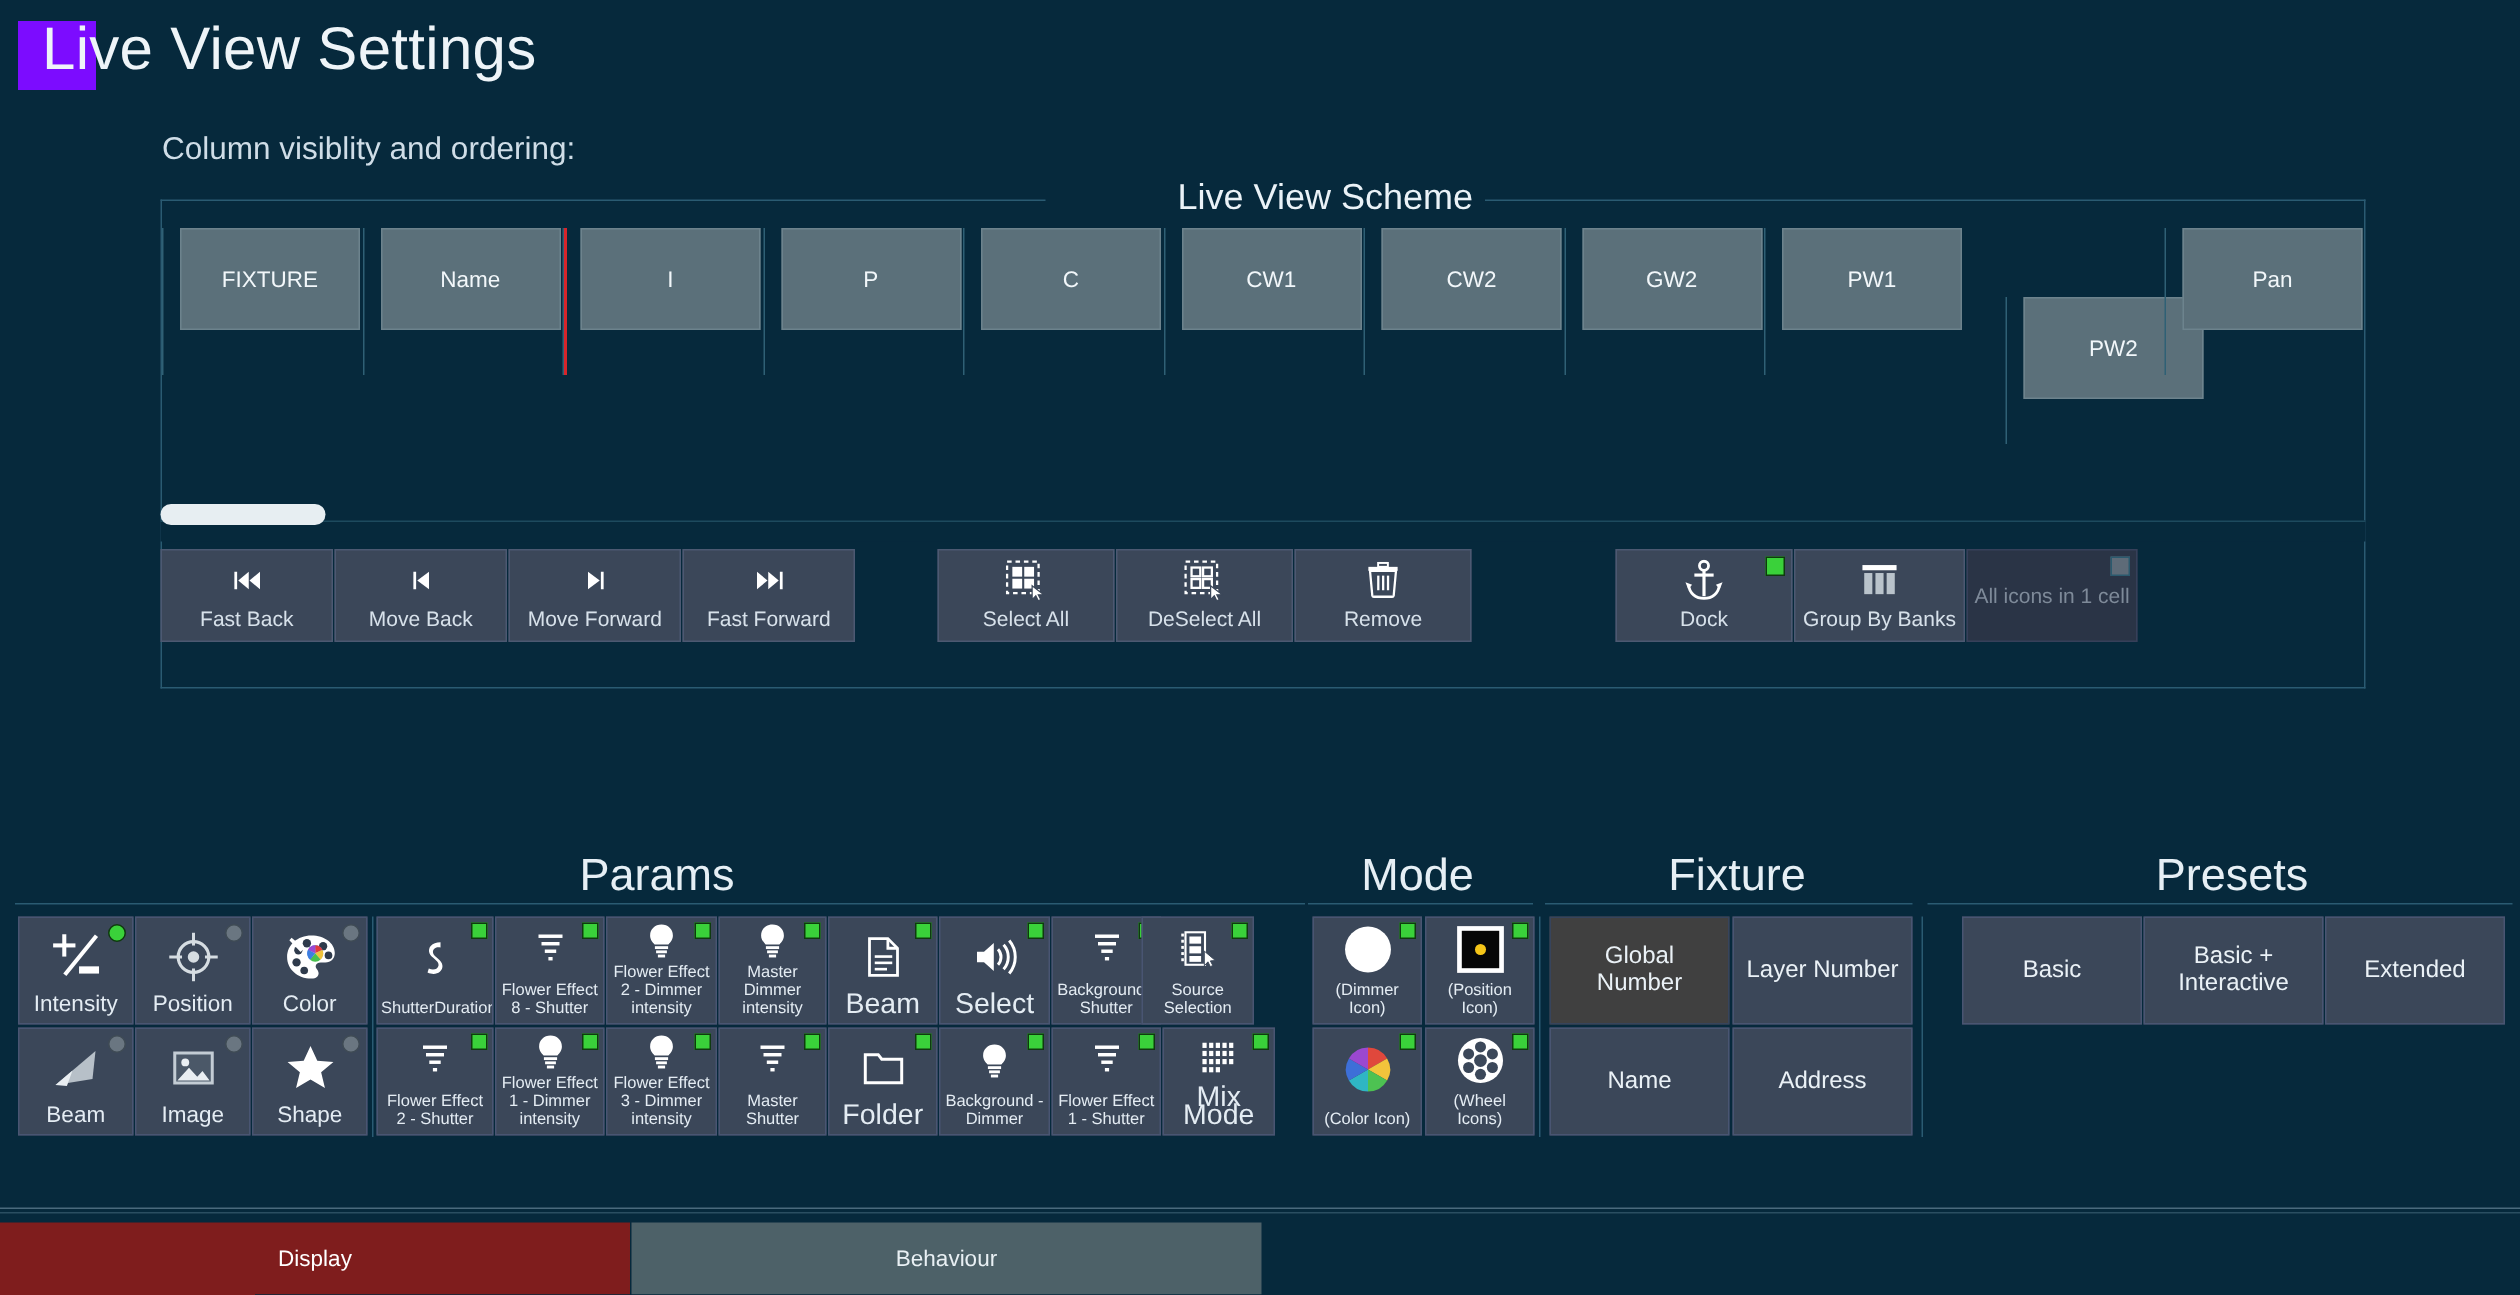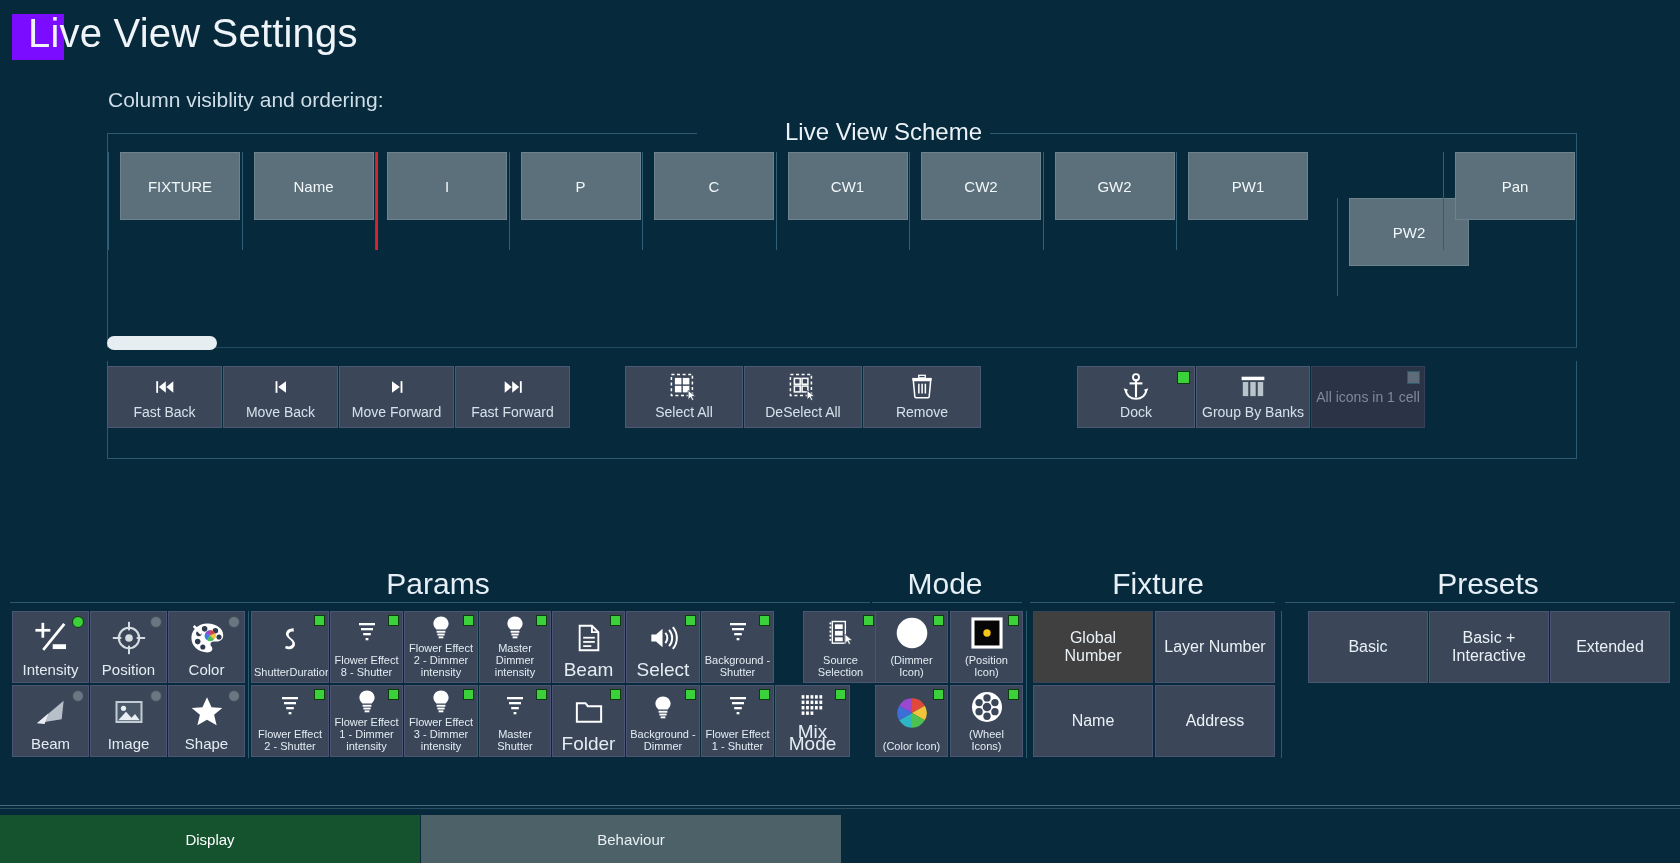--- a/index.html
+++ b/index.html
@@ -128,21 +128,21 @@
 
   
   #tabbar { position: absolute; left: 0; bottom: 0; width: 1680px; height: 48px; }
   #tab-rule-a { position: absolute; left: 0; top: -10px; width: 1680px; height: 1px; background: #4a6a7d; }
   #tab-rule-b { position: absolute; left: 0; top: -7px; width: 1680px; height: 1px; background: #2a4e61; }
   .tab {
     position: absolute; top: 0; height: 48px;
     display: flex; align-items: center; justify-content: center;
     font-size: 15px; cursor: pointer; user-select: none;
   }
-  .tab.active { background: #14532d; color: #ffffff; }
+  .tab.active { background: #7f1d1d; color: #ffffff; }
   .tab.inactive { background: #4d6168; color: #e9f0f4; }
 </style>
 </head>
 <body>
 
 <div id="title-bar">
   <div id="title-accent"></div>
 </div>
 <div id="page-title">Live View Settings</div>
 <div id="section-label">Column visiblity and ordering:</div>
@@ -477,21 +477,21 @@
         <svg width="24" height="28" viewBox="0 0 24 24" fill="none">
           <rect x="4" y="2" width="16" height="2.3" fill="#fff"></rect>
           <rect x="6" y="7" width="12" height="2.3" fill="#fff"></rect>
           <rect x="8.2" y="12" width="7.6" height="2.3" fill="#fff"></rect>
           <rect x="10.6" y="17" width="2.8" height="2.3" fill="#fff"></rect>
         </svg>
       </div>
       <div class="tl-label">Background - Shutter</div>
       <div class="chk-sq"></div>
     </div>
-    <div class="tile" style="left: 803px; top: 611px; width: 75px; height: 72px;">
+    <div class="tile" style="left: 761px; top: 611px; width: 75px; height: 72px;">
       <div class="tl-icon">
         <svg width="26" height="30" viewBox="0 0 24 24" fill="none">
           <rect x="4" y="1.4" width="12" height="20" stroke="#fff" stroke-width="1.3" fill="none"></rect>
           <rect x="6.4" y="4" width="7.2" height="4.4" fill="#fff"></rect>
           <rect x="6.4" y="10" width="7.2" height="4.4" fill="#fff"></rect>
           <rect x="6.4" y="16" width="7.2" height="3.6" fill="#fff"></rect>
           <rect x="1.4" y="2.2" width="1.6" height="1.8" fill="#fff"></rect>
           <rect x="1.4" y="6" width="1.6" height="1.8" fill="#fff"></rect>
           <rect x="1.4" y="9.8" width="1.6" height="1.8" fill="#fff"></rect>
           <rect x="1.4" y="13.6" width="1.6" height="1.8" fill="#fff"></rect>

